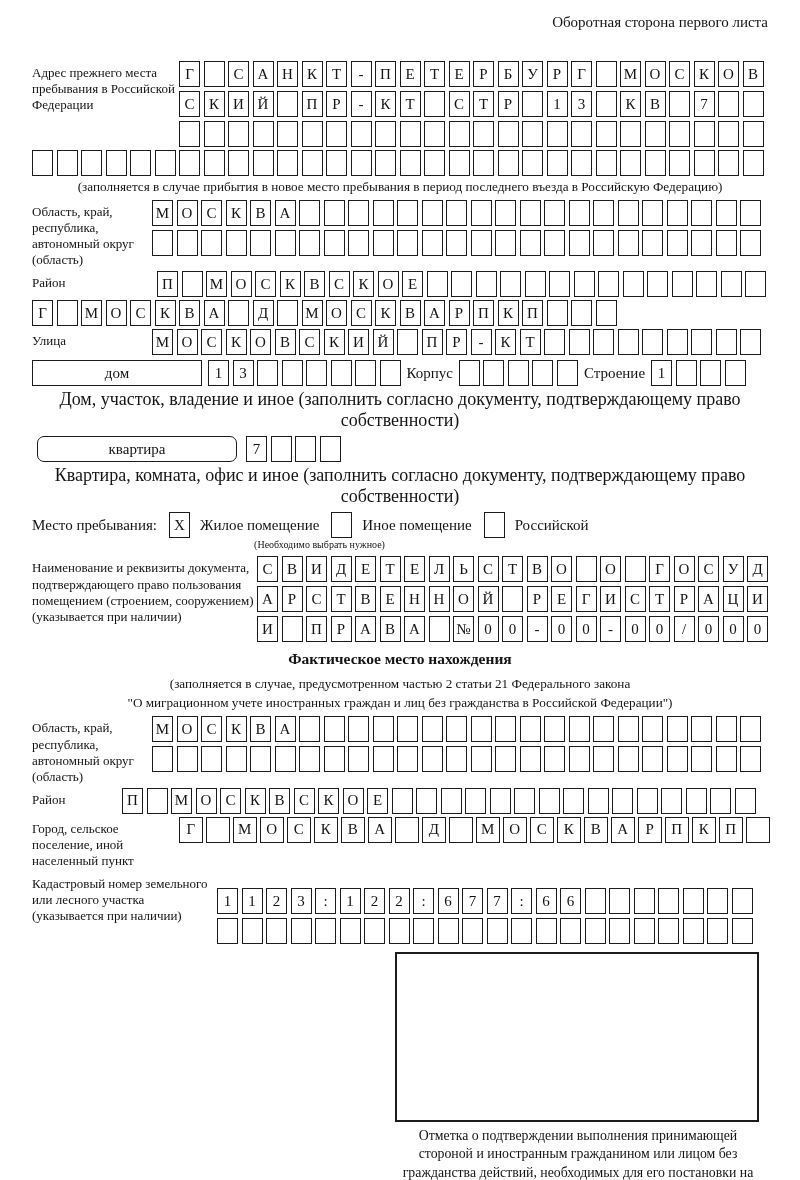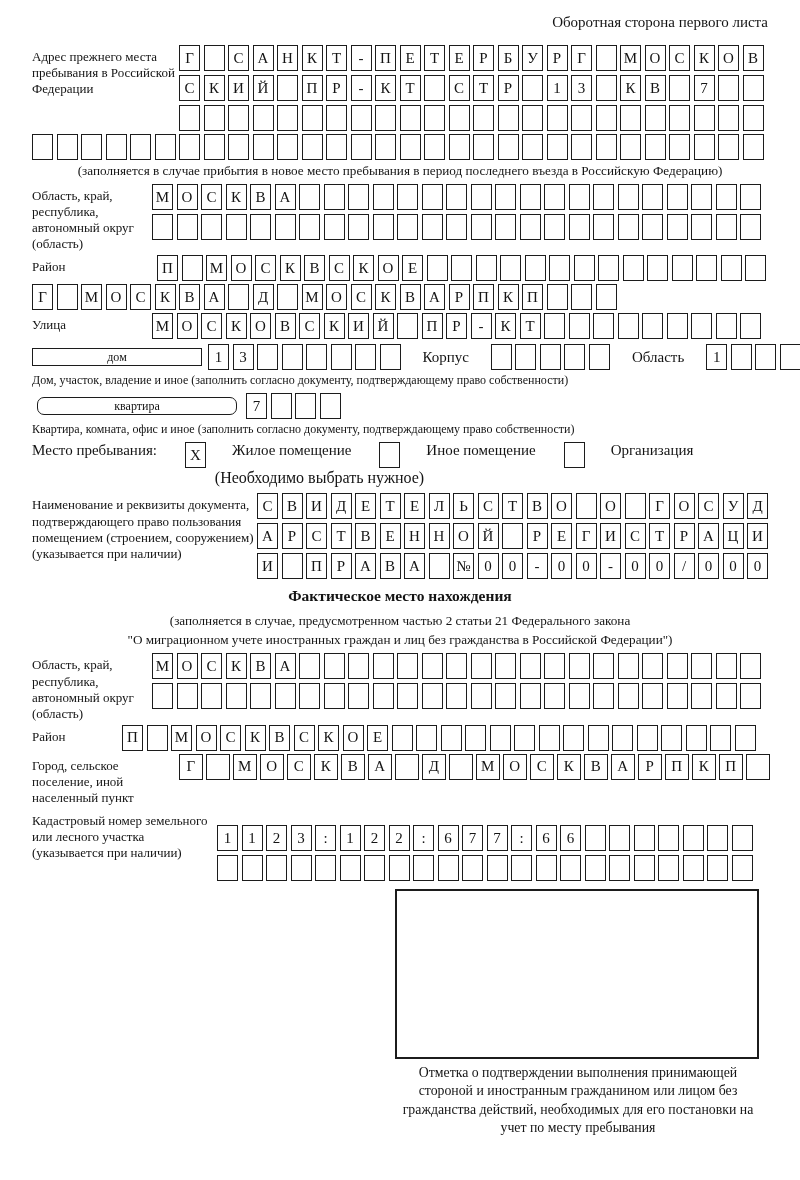--- a/index.html
+++ b/index.html
@@ -4,62 +4,62 @@
 <style>
   * { box-sizing: border-box; }
   html,body { margin:0; padding:0; }
   body {
     width:800px; height:1180px; overflow:hidden;
     background:#ffffff; color:#141414;
     font-family:"Liberation Serif", serif; font-size:15px;
   }
   .page { padding:14px 32px 0 32px; width:800px; }
 
-  .top-note { text-align:right; font-size:15px; margin-bottom:14px; }
+  .top-note { text-align:right; font-size:15px; margin-bottom:30px; }
 
   .field { display:flex; align-items:flex-start; margin-bottom:3px; }
   .label { font-size:13px; line-height:1.24; padding-top:4px; flex:none; }
   .rows { display:flex; flex-direction:column; gap:4px; }
 
   .boxrow { display:flex; gap:3.5px; }
   .cell {
     width:21px; height:26px; flex:none;
     border:1.8px solid #1c1c1c;
     display:flex; align-items:center; justify-content:center;
     font-size:15px; line-height:1;
   }
   .boxrow.wide .cell { width:23.5px; }
 
   .caption { font-size:13.2px; text-align:center; margin:3px 0 5px 0; }
-  .caption-left { font-size:12px; text-align:left; margin:3px 0 5px 0; }
+  .caption-left { font-size:18px; text-align:center; margin:3px 0 5px 0; }
   .sec-title { font-weight:bold; text-align:center; font-size:15.5px; margin:8px 0 8px 0; }
 
   .w-prev { width:147px; }
   .w-region { width:120px; }
   .w-district { width:125px; }
   .w-city { width:147px; }
   .w-street { width:120px; }
   .w-doc { width:225px; }
   .w-region3 { width:120px; }
   .w-district3 { width:90px; }
   .w-settl { width:147px; }
   .w-cad { width:185px; }
 
   .inline-row { display:flex; align-items:center; margin:5px 0 2px 0; }
   .type-box {
-    border:1.8px solid #1c1c1c; height:18px; flex:none;
-    display:flex; align-items:center; justify-content:center; font-size:12px;
+    border:1.8px solid #1c1c1c; height:26px; flex:none;
+    display:flex; align-items:center; justify-content:center; font-size:15px;
   }
   .gap-sm { width:6px; flex:none; }
   .gap-md { width:9px; flex:none; }
-  .small-label { font-size:15px; padding:0 22px; flex:none; }
-
-  .stay-row { display:flex; margin:4px 0 1px 0;gap:16px; }
+  .small-label { font-size:15px; padding:0 6px; flex:none; }
+
+  .stay-row { display:flex; align-items:center; margin:4px 0 1px 0; }
   .stay-row .cell { margin:0 10px 0 12px; }
-  .stay-note { font-size:16px; text-align:center; width:275px; margin-left:150px; }
+  .stay-note { font-size:10px; text-align:center; width:275px; margin-left:150px; }
 
   .stamp-wrap { margin-left:363px; width:366px; margin-top:8px; }
   .stamp-box { width:364px; height:170px; border:2px solid #1c1c1c; }
   .stamp-caption { text-align:center; font-size:13.8px; line-height:1.32; margin-top:5px; }
 </style>
 </head>
 <body>
 
 <div class="page">
 
@@ -348,21 +348,21 @@
         <div class="cell"></div>
       </div>
     <div class="small-label">Корпус</div>
     <div class="boxrow">
         <div class="cell"></div>
         <div class="cell"></div>
         <div class="cell"></div>
         <div class="cell"></div>
         <div class="cell"></div>
       </div>
-    <div class="small-label">Область</div>
+    <div class="small-label">Строение</div>
     <div class="boxrow">
         <div class="cell">1</div>
         <div class="cell"></div>
         <div class="cell"></div>
         <div class="cell"></div>
       </div>
   </div>
   <div class="caption-left">Дом, участок, владение и иное (заполнить согласно документу, подтверждающему право собственности)</div>
 
   <div class="inline-row">
@@ -377,21 +377,21 @@
   </div>
   <div class="caption-left">Квартира, комната, офис и иное (заполнить согласно документу, подтверждающему право собственности)</div>
 
   <div class="stay-row">
     <span>Место пребывания:</span>
     <div class="cell">X</div>
     <span>Жилое помещение</span>
     <div class="cell"></div>
     <span>Иное помещение</span>
     <div class="cell"></div>
-    <span>Организация</span>
+    <span>Российской</span>
   </div>
   <div class="stay-note">(Необходимо выбрать нужное)</div>
 
   <div class="field" style="margin-top:6px;">
     <div class="label w-doc">Наименование и реквизиты документа, подтверждающего право пользования помещением (строением, сооружением) (указывается при наличии)</div>
     <div class="rows">
       <div class="boxrow">
           <div class="cell">С</div>
           <div class="cell">В</div>
           <div class="cell">И</div>

